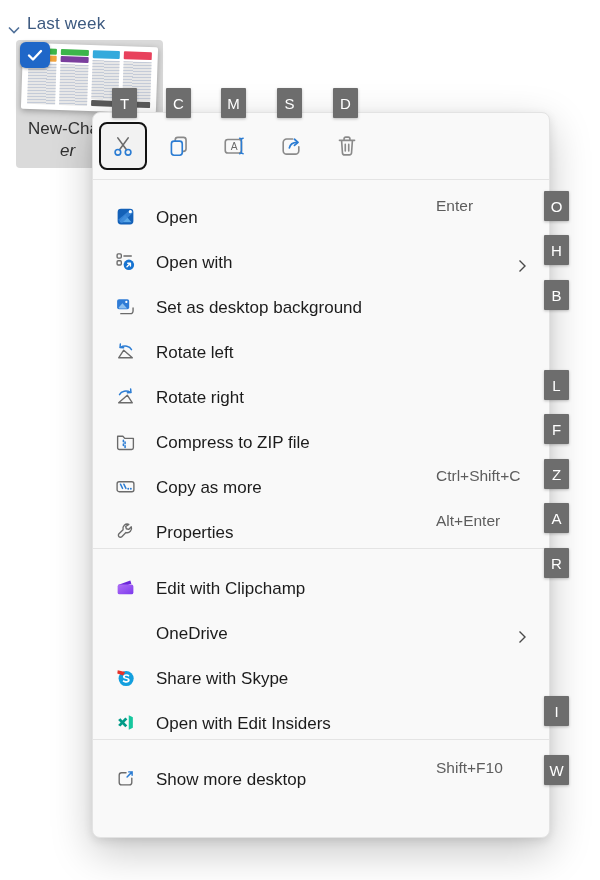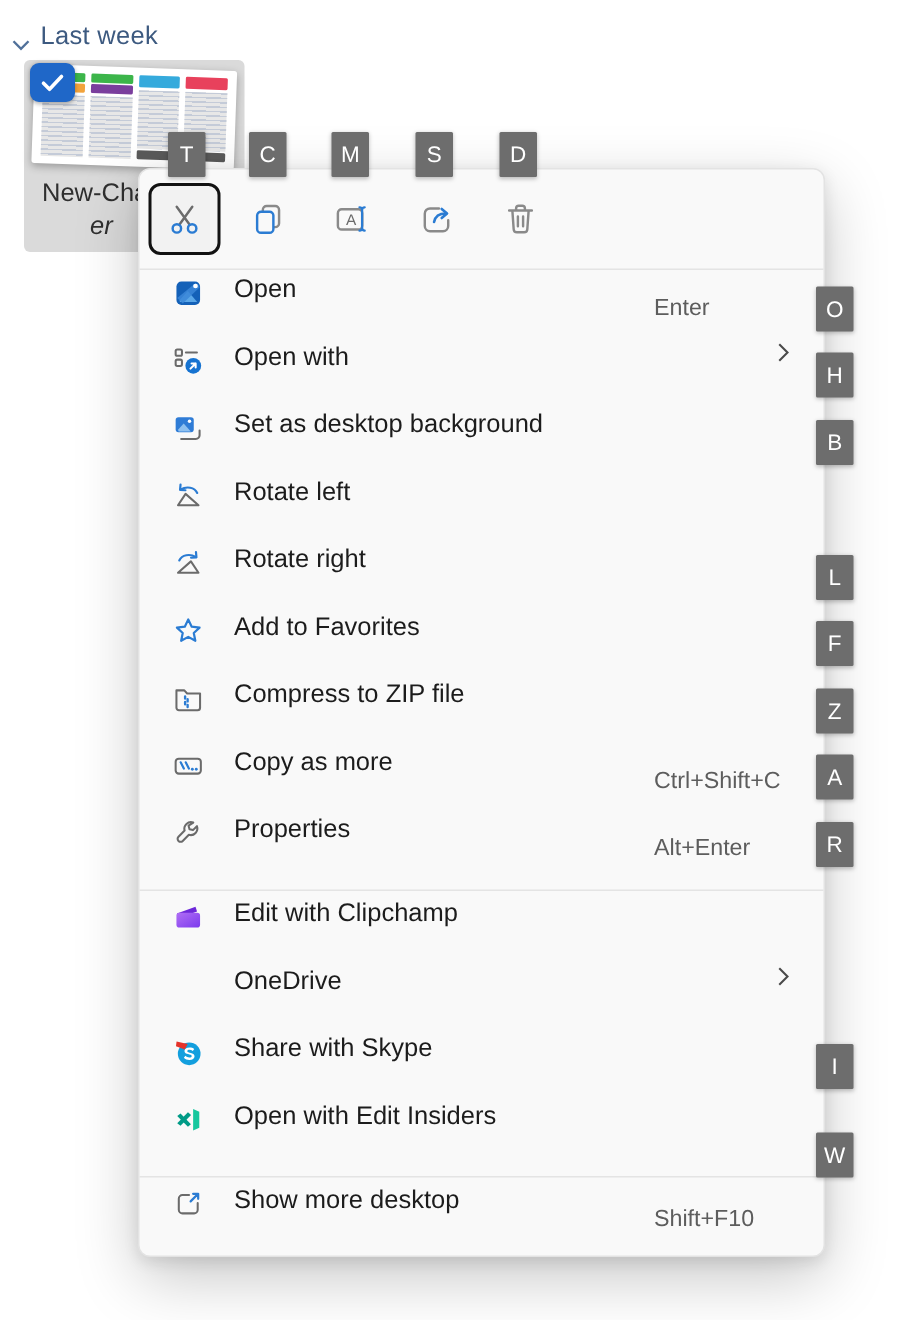--- a/index.html
+++ b/index.html
@@ -33,21 +33,21 @@
   
   .ctx-menu{position:absolute;left:92px;top:112px;width:458px;height:726px;
     background:#f9f9f9;border:1px solid #e3e3e3;border-radius:8px;box-sizing:border-box;
     box-shadow:0 14px 42px rgba(0,0,0,.22), 0 3px 10px rgba(0,0,0,.10);z-index:5;}
   .cm-toolbar{height:67px;border-bottom:1px solid #e4e4e4;display:flex;align-items:center;
     padding-left:6px;box-sizing:border-box;}
   .tb-btn{width:48px;height:48px;margin-right:8px;border-radius:8px;display:flex;
     align-items:center;justify-content:center;flex:none;background:transparent;border:none;padding:0;}
   .tb-btn.focused{border:2.5px solid #121212;background:#f2f2f2;}
   .cm-list{padding-top:3px;}
-  .menu-row{position:relative;height:45px;display:flex;align-items:flex-start;
+  .menu-row{position:relative;height:45px;display:flex;align-items:flex-end;
     padding:0 22px 0 20px;box-sizing:border-box;cursor:default;}
   .mi-icon{width:24px;height:24px;margin-right:19px;flex:none;display:flex;
     align-items:center;justify-content:center;}
   .mi-label{font-size:17px;color:#1c1c1c;white-space:nowrap;}
   .mi-shortcut{position:absolute;left:343px;top:50%;transform:translateY(-50%);
     font-size:15.5px;color:#5d5d5d;white-space:nowrap;}
   .mi-chevron{margin-left:auto;display:flex;align-items:center;}
   .menu-sep{height:1px;background:#e4e4e4;margin:5px 0;}
   
   .hint-badge{position:absolute;width:25px;height:30px;background:#6d6d6d;color:#fff;
@@ -197,28 +197,20 @@
       <span class="mi-icon">
         <svg width="21" height="21" viewBox="0 0 20 20">
           <path d="M3.5 16h13l-4.8-7.2z" fill="none" stroke="#6b6b6b" stroke-width="1.3" stroke-linejoin="round"></path>
           <path d="M4.3 8.2C6 4.6 11 3.8 14.8 6" fill="none" stroke="#2b7cd3" stroke-width="1.4" stroke-linecap="round"></path>
           <path d="M14.9 2.9l.3 3.4-3.4.2" fill="none" stroke="#2b7cd3" stroke-width="1.4" stroke-linecap="round" stroke-linejoin="round"></path>
         </svg>
       </span>
       <span class="mi-label">Rotate right</span>
     </div>
 
-    <div class="menu-row">
-      <span class="mi-icon">
-        <svg width="21" height="21" viewBox="0 0 20 20">
-          <path d="M10 2.8l2.2 4.6 5 .6-3.7 3.4 1 5L10 13.9l-4.5 2.5 1-5L2.8 8l5-.6z" fill="none" stroke="#2b7cd3" stroke-width="1.4" stroke-linejoin="round"></path>
-        </svg>
-      </span>
-      <span class="mi-label">Add to Favorites</span>
-    </div>
 
     <div class="menu-row">
       <span class="mi-icon">
         <svg width="21" height="21" viewBox="0 0 20 20">
           <path d="M2.5 5h5l1.8 2h8.2v9a1.6 1.6 0 0 1-1.6 1.6H4.1A1.6 1.6 0 0 1 2.5 16z" fill="none" stroke="#6b6b6b" stroke-width="1.3" stroke-linejoin="round"></path>
           <path d="M8 8.8v1.4M9.6 10.6v1.4M8 12.4v1.4M9.6 14.2v1.4" stroke="#2b7cd3" stroke-width="1.5" stroke-linecap="round"></path>
         </svg>
       </span>
       <span class="mi-label">Compress to ZIP file</span>
     </div>

